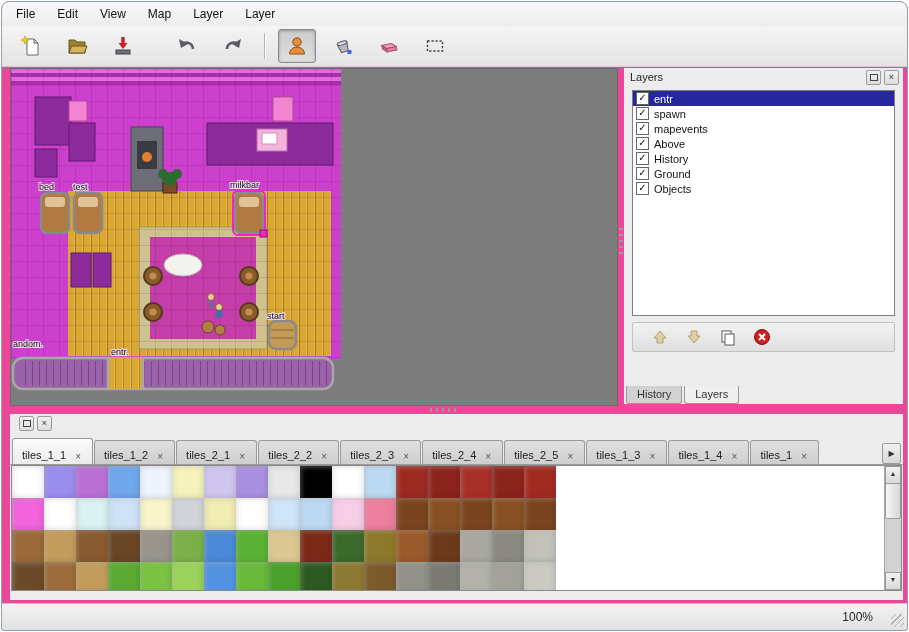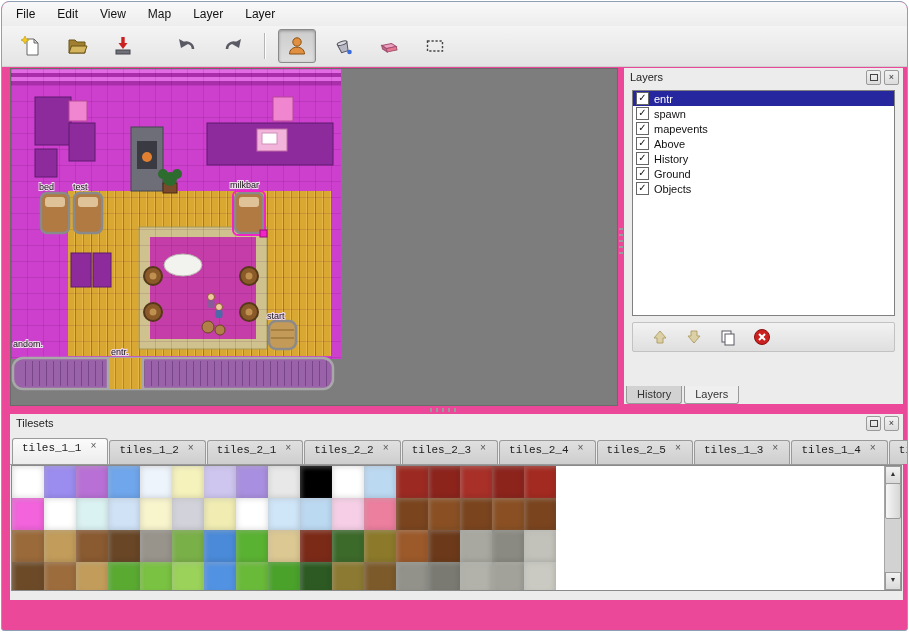--- a/index.html
+++ b/index.html
@@ -48,23 +48,23 @@
     font-size:10px;line-height:10px;text-align:center;color:#111;}
   #layer-btns{margin:6px 8px 0 8px;height:28px;display:flex;align-items:center;gap:16px;padding-left:18px;
     background:linear-gradient(#f2f2f2,#dfdfdf);border:1px solid #c2c2c2;border-radius:2px;}
   #panel-tabs{position:absolute;left:2px;bottom:0;display:flex;}
   .ptab{font-size:11px;padding:2px 10px 3px 10px;border:1px solid #9a9a9a;border-top:none;
     background:#d2d2d2;color:#333;border-radius:0 0 3px 3px;margin-right:2px;}
   .ptab.active{background:#efefef;}
   
   #tilesets-panel{position:absolute;left:8px;top:412px;width:893px;height:186px;background:#ececec;}
   #ttab-bar{display:flex;align-items:flex-end;margin-top:8px;padding:0 2px;border-bottom:1px solid #9a9a9a;height:24px;}
-  .ttab{display:flex;align-items:flex-start;gap:7px;font-size:11px;color:#222;height:17px;
+  .ttab{display:flex;align-items:flex-end;gap:7px;font-size:11px;color:#222;height:17px;
     padding:3px 9px;border:1px solid #9a9a9a;border-bottom:none;border-radius:3px 3px 0 0;
-    background:linear-gradient(#e0e0e0,#cecece);margin-right:1px;white-space:nowrap;overflow:hidden;font-family:Liberation Mono, monospace;}
+    background:linear-gradient(#e0e0e0,#cecece);margin-right:1px;white-space:nowrap;overflow:hidden;}
   .ttab.active{background:linear-gradient(#fbfbfb,#ececec);height:19px;}
   .tab-close{font-size:10px;line-height:9px;color:#555;width:10px;text-align:center;}
   #ttab-scroll{margin-left:auto;width:17px;height:19px;border:1px solid #9a9a9a;border-radius:2px;
     background:linear-gradient(#f0f0f0,#d8d8d8);font-size:8px;color:#333;display:flex;align-items:center;justify-content:center;}
   #tileview{position:relative;margin:0 1px;height:124px;background:#fff;border:1px solid #8a8a8a;overflow:hidden;}
   #tilegrid{position:absolute;left:0;top:0;width:544px;display:flex;flex-wrap:wrap;}
   .tile{width:32px;height:32px;box-shadow:inset 0 0 6px rgba(0,0,0,.18), inset 2px 2px 4px rgba(255,255,255,.25);}
   #tile-vscroll{position:absolute;right:0;top:0;width:16px;height:100%;background:#d2d2d2;border-left:1px solid #a6a6a6;}
   .sbtn{height:16px;background:linear-gradient(#f2f2f2,#dadada);border:1px solid #9a9a9a;
     font-size:7px;line-height:14px;text-align:center;color:#333;}
@@ -336,21 +336,20 @@
       </svg>
     </div>
     <div id="panel-tabs">
       <span class="ptab">History</span>
       <span class="ptab active">Layers</span>
     </div>
   </div>
 
   <div id="tilesets-panel">
     <div class="panel-title">
-      <span class="t">Tilesets</span>
       <span class="mini-btn">
           <span class="float-glyph"></span>
         </span>
       <span class="mini-btn">×</span>
     </div>
     <div id="ttab-bar">
       <div id="ttabs" style="display:flex;align-items:flex-end;">
           <div class="ttab active">
             <span class="ttab-label">tiles_1_1</span>
             <span class="tab-close">×</span>
@@ -466,14 +465,18 @@
           <div class="tile" style="background-color: rgb(202, 202, 194);"></div>
         </div>
       <div id="tile-vscroll">
         <div class="sbtn">▲</div>
         <div class="sthumb"></div>
         <div class="sbtn bottom">▼</div>
       </div>
     </div>
   </div>
 
+  <div id="statusbar">
+    <span>100%</span>
+    <div id="grip"></div>
+  </div>
 
 </div>
 
 </body></html>

